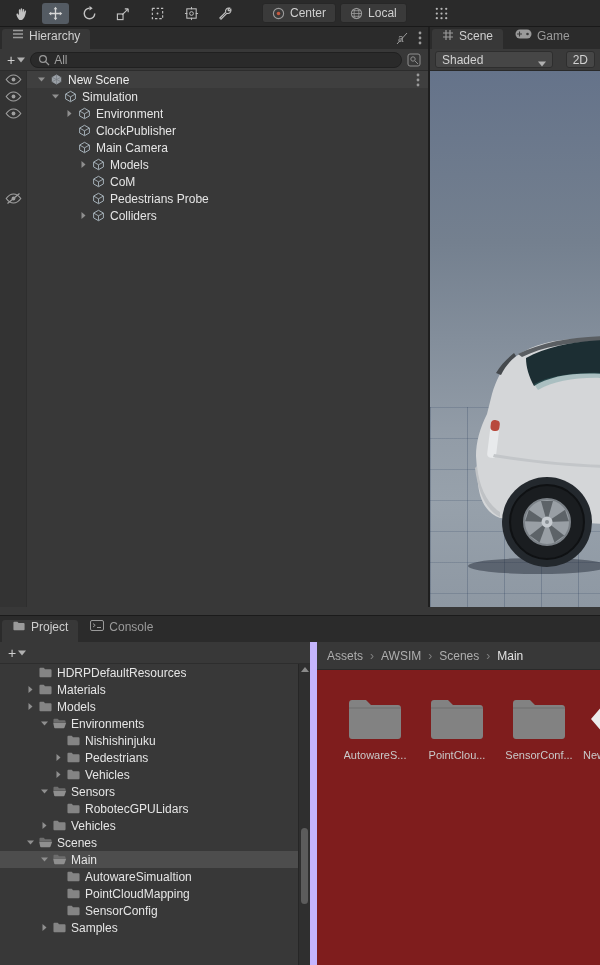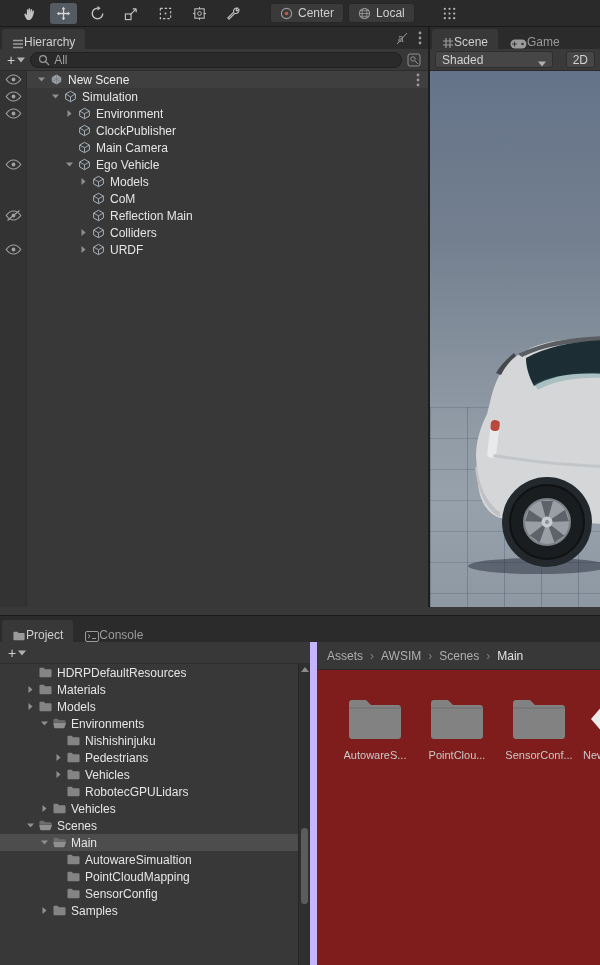--- a/index.html
+++ b/index.html
@@ -3,32 +3,32 @@
 <meta charset="utf-8">
 <style>
 *{box-sizing:border-box;margin:0;padding:0}
 html,body{width:600px;height:965px;overflow:hidden;background:#383838}
 #app{position:absolute;width:600px;height:965px;background:#383838;color:#c2c2c2;
      font-family:"Liberation Sans",sans-serif;font-size:12px;-webkit-font-smoothing:antialiased}
 .icon svg{display:block}
 
 
 #top-toolbar{position:absolute;left:0;top:0;width:600px;height:27px;background:#2a2a2a;
-  border-bottom:1px solid #191919;display:flex;align-items:center;padding:0 16px;gap:7px}
+  border-bottom:1px solid #191919;display:flex;align-items:center;padding:0 8px;gap:7px}
 #tool-buttons{display:flex;gap:7px}
 .tool-btn{width:27px;height:21px;border-radius:3px;display:flex;align-items:center;justify-content:center}
 .tool-btn.selected{background:#545b63}
 .tb-group{display:flex;gap:4px;margin-left:16px}
 .tb-btn{height:20px;background:#3a3a3a;border:1px solid #272727;border-radius:3px;
   display:flex;align-items:center;gap:5px;padding:0 9px;color:#cfcfcf}
 #snap-btn{margin-left:14px}
 
 
 .tabbar{height:22px;background:#2b2b2b;display:flex;align-items:flex-end;position:relative}
-.tab{height:20px;display:flex;align-items:flex-end;padding:0 10px;color:#9a9a9a;
+.tab{height:20px;display:flex;align-items:flex-start;gap:5px;padding:0 10px;color:#9a9a9a;
   border-radius:3px 3px 0 0;margin-left:2px;white-space:nowrap}
 .tab.active{background:#383838;color:#cfcfcf}
 .tabbar-right{position:absolute;right:6px;top:4px;display:flex;gap:9px;align-items:center}
 
 
 #hierarchy{position:absolute;left:0;top:27px;width:430px;height:580px;background:#383838;border-right:2px solid #1e1e1e}
 .h-toolbar{height:22px;background:#383838;border-bottom:1px solid #2c2c2c;display:flex;align-items:center;padding:0 7px;gap:5px}
 .plus-btn{display:flex;align-items:center;gap:2px;color:#cfcfcf;font-size:14px;line-height:1}
 .search-field{flex:1;height:16px;background:#2a2a2a;border:1px solid #202020;border-radius:8px;
   display:flex;align-items:center;padding:0 7px;gap:4px;color:#9f9f9f}
@@ -349,141 +349,95 @@
               <span class="obj-ic">
                 <svg width="13" height="13" viewBox="0 0 16 16">
                   <path d="M8 1.6 14 5v6L8 14.4 2 11V5z" fill="none" stroke="#a8b4bc" stroke-width="1.2"></path>
                   <path d="M2.2 5.1 8 8.4l5.8-3.3M8 8.4V14" fill="none" stroke="#a8b4bc" stroke-width="1.1"></path>
                 </svg>
               </span>
               <span class="tlabel">Main Camera</span>
             </div>
           </div>
           <div class="trow">
+            <span class="gutter-cell"></span>
+            <div class="row-main">
+              <span class="indent" style="width: 50px;"></span>
+              <span class="arrow">
+                <svg width="9" height="9" viewBox="0 0 9 9">
+                  <path d="M2.5 1l4 3.5-4 3.5z" fill="#8f8f8f"></path>
+                </svg>
+              </span>
+              <span class="obj-ic">
+                <svg width="13" height="13" viewBox="0 0 16 16">
+                  <path d="M8 1.6 14 5v6L8 14.4 2 11V5z" fill="none" stroke="#a8b4bc" stroke-width="1.2"></path>
+                  <path d="M2.2 5.1 8 8.4l5.8-3.3M8 8.4V14" fill="none" stroke="#a8b4bc" stroke-width="1.1"></path>
+                </svg>
+              </span>
+              <span class="tlabel">Models</span>
+            </div>
+          </div>
+          <div class="trow">
+            <span class="gutter-cell"></span>
+            <div class="row-main">
+              <span class="indent" style="width: 50px;"></span>
+              <span class="arrow none">
+                <svg width="9" height="9" viewBox="0 0 9 9">
+                  <path d="M2.5 1l4 3.5-4 3.5z" fill="#8f8f8f"></path>
+                </svg>
+              </span>
+              <span class="obj-ic">
+                <svg width="13" height="13" viewBox="0 0 16 16">
+                  <path d="M8 1.6 14 5v6L8 14.4 2 11V5z" fill="none" stroke="#a8b4bc" stroke-width="1.2"></path>
+                  <path d="M2.2 5.1 8 8.4l5.8-3.3M8 8.4V14" fill="none" stroke="#a8b4bc" stroke-width="1.1"></path>
+                </svg>
+              </span>
+              <span class="tlabel">CoM</span>
+            </div>
+          </div>
+          <div class="trow">
             <span class="gutter-cell">
               <svg width="17" height="11" viewBox="0 0 17 11">
                 <path d="M1.2 5.5C3.4 2.4 5.9 1 8.5 1s5.1 1.4 7.3 4.5C13.6 8.6 11.1 10 8.5 10S3.4 8.6 1.2 5.5z" fill="none" stroke="#a0a0a0" stroke-width="1.1"></path>
                 <circle cx="8.5" cy="5.5" r="1.9" fill="#a0a0a0"></circle>
+                <line x1="2.5" y1="10.5" x2="14.5" y2=".5" stroke="#a0a0a0" stroke-width="1.2"></line>
               </svg>
             </span>
             <div class="row-main">
-              <span class="indent" style="width: 36px;"></span>
-              <span class="arrow open">
+              <span class="indent" style="width: 50px;"></span>
+              <span class="arrow none">
                 <svg width="9" height="9" viewBox="0 0 9 9">
                   <path d="M2.5 1l4 3.5-4 3.5z" fill="#8f8f8f"></path>
                 </svg>
               </span>
               <span class="obj-ic">
                 <svg width="13" height="13" viewBox="0 0 16 16">
                   <path d="M8 1.6 14 5v6L8 14.4 2 11V5z" fill="none" stroke="#a8b4bc" stroke-width="1.2"></path>
                   <path d="M2.2 5.1 8 8.4l5.8-3.3M8 8.4V14" fill="none" stroke="#a8b4bc" stroke-width="1.1"></path>
                 </svg>
               </span>
-              <span class="tlabel">Ego Vehicle</span>
+              <span class="tlabel">Pedestrians Probe</span>
             </div>
           </div>
           <div class="trow">
             <span class="gutter-cell"></span>
             <div class="row-main">
               <span class="indent" style="width: 50px;"></span>
               <span class="arrow">
                 <svg width="9" height="9" viewBox="0 0 9 9">
                   <path d="M2.5 1l4 3.5-4 3.5z" fill="#8f8f8f"></path>
                 </svg>
               </span>
               <span class="obj-ic">
                 <svg width="13" height="13" viewBox="0 0 16 16">
                   <path d="M8 1.6 14 5v6L8 14.4 2 11V5z" fill="none" stroke="#a8b4bc" stroke-width="1.2"></path>
                   <path d="M2.2 5.1 8 8.4l5.8-3.3M8 8.4V14" fill="none" stroke="#a8b4bc" stroke-width="1.1"></path>
                 </svg>
               </span>
-              <span class="tlabel">Models</span>
-            </div>
-          </div>
-          <div class="trow">
-            <span class="gutter-cell"></span>
-            <div class="row-main">
-              <span class="indent" style="width: 50px;"></span>
-              <span class="arrow none">
-                <svg width="9" height="9" viewBox="0 0 9 9">
-                  <path d="M2.5 1l4 3.5-4 3.5z" fill="#8f8f8f"></path>
-                </svg>
-              </span>
-              <span class="obj-ic">
-                <svg width="13" height="13" viewBox="0 0 16 16">
-                  <path d="M8 1.6 14 5v6L8 14.4 2 11V5z" fill="none" stroke="#a8b4bc" stroke-width="1.2"></path>
-                  <path d="M2.2 5.1 8 8.4l5.8-3.3M8 8.4V14" fill="none" stroke="#a8b4bc" stroke-width="1.1"></path>
-                </svg>
-              </span>
-              <span class="tlabel">CoM</span>
-            </div>
-          </div>
-          <div class="trow">
-            <span class="gutter-cell">
-              <svg width="17" height="11" viewBox="0 0 17 11">
-                <path d="M1.2 5.5C3.4 2.4 5.9 1 8.5 1s5.1 1.4 7.3 4.5C13.6 8.6 11.1 10 8.5 10S3.4 8.6 1.2 5.5z" fill="none" stroke="#a0a0a0" stroke-width="1.1"></path>
-                <circle cx="8.5" cy="5.5" r="1.9" fill="#a0a0a0"></circle>
-                <line x1="2.5" y1="10.5" x2="14.5" y2=".5" stroke="#a0a0a0" stroke-width="1.2"></line>
-              </svg>
-            </span>
-            <div class="row-main">
-              <span class="indent" style="width: 50px;"></span>
-              <span class="arrow none">
-                <svg width="9" height="9" viewBox="0 0 9 9">
-                  <path d="M2.5 1l4 3.5-4 3.5z" fill="#8f8f8f"></path>
-                </svg>
-              </span>
-              <span class="obj-ic">
-                <svg width="13" height="13" viewBox="0 0 16 16">
-                  <path d="M8 1.6 14 5v6L8 14.4 2 11V5z" fill="none" stroke="#a8b4bc" stroke-width="1.2"></path>
-                  <path d="M2.2 5.1 8 8.4l5.8-3.3M8 8.4V14" fill="none" stroke="#a8b4bc" stroke-width="1.1"></path>
-                </svg>
-              </span>
-              <span class="tlabel">Reflection Main</span>
-            </div>
-          </div>
-          <div class="trow">
-            <span class="gutter-cell"></span>
-            <div class="row-main">
-              <span class="indent" style="width: 50px;"></span>
-              <span class="arrow">
-                <svg width="9" height="9" viewBox="0 0 9 9">
-                  <path d="M2.5 1l4 3.5-4 3.5z" fill="#8f8f8f"></path>
-                </svg>
-              </span>
-              <span class="obj-ic">
-                <svg width="13" height="13" viewBox="0 0 16 16">
-                  <path d="M8 1.6 14 5v6L8 14.4 2 11V5z" fill="none" stroke="#a8b4bc" stroke-width="1.2"></path>
-                  <path d="M2.2 5.1 8 8.4l5.8-3.3M8 8.4V14" fill="none" stroke="#a8b4bc" stroke-width="1.1"></path>
-                </svg>
-              </span>
               <span class="tlabel">Colliders</span>
-            </div>
-          </div>
-          <div class="trow">
-            <span class="gutter-cell">
-              <svg width="17" height="11" viewBox="0 0 17 11">
-                <path d="M1.2 5.5C3.4 2.4 5.9 1 8.5 1s5.1 1.4 7.3 4.5C13.6 8.6 11.1 10 8.5 10S3.4 8.6 1.2 5.5z" fill="none" stroke="#a0a0a0" stroke-width="1.1"></path>
-                <circle cx="8.5" cy="5.5" r="1.9" fill="#a0a0a0"></circle>
-              </svg>
-            </span>
-            <div class="row-main">
-              <span class="indent" style="width: 50px;"></span>
-              <span class="arrow">
-                <svg width="9" height="9" viewBox="0 0 9 9">
-                  <path d="M2.5 1l4 3.5-4 3.5z" fill="#8f8f8f"></path>
-                </svg>
-              </span>
-              <span class="obj-ic">
-                <svg width="13" height="13" viewBox="0 0 16 16">
-                  <path d="M8 1.6 14 5v6L8 14.4 2 11V5z" fill="none" stroke="#a8b4bc" stroke-width="1.2"></path>
-                  <path d="M2.2 5.1 8 8.4l5.8-3.3M8 8.4V14" fill="none" stroke="#a8b4bc" stroke-width="1.1"></path>
-                </svg>
-              </span>
-              <span class="tlabel">URDF</span>
             </div>
           </div>
         </div>
     </div>
   </div>
 
   <div id="scene">
     <div class="tabbar">
       <div class="tab active">
         <span class="icon">
@@ -675,20 +629,35 @@
               </svg>
             </span>
             <span class="obj-ic">
               <svg width="15" height="13" viewBox="0 0 16 14">
                 <path d="M1.5 3c0-.6.4-1 1-1h3.6l1.4 1.6h6c.6 0 1 .4 1 1V11c0 .6-.4 1-1 1h-11c-.6 0-1-.4-1-1z" fill="#848484"></path>
               </svg>
             </span>
             <span class="tlabel">Vehicles</span>
           </div>
           <div class="ptrow">
+            <span class="indent" style="width: 38px;"></span>
+            <span class="arrow open">
+              <svg width="9" height="9" viewBox="0 0 9 9">
+                <path d="M2.5 1l4 3.5-4 3.5z" fill="#8f8f8f"></path>
+              </svg>
+            </span>
+            <span class="obj-ic">
+              <svg width="15" height="13" viewBox="0 0 16 14">
+                <path d="M1.5 3c0-.6.4-1 1-1h3.6l1.4 1.6h6c.6 0 1 .4 1 1V6h-13z" fill="#6d6d6d"></path>
+                <path d="M1.2 6.2h14l-1.8 5.2c-.15.4-.5.6-.95.6H3.2c-.45 0-.8-.2-.95-.6z" fill="#8f8f8f"></path>
+              </svg>
+            </span>
+            <span class="tlabel">Sensors</span>
+          </div>
+          <div class="ptrow">
             <span class="indent" style="width: 52px;"></span>
             <span class="arrow none">
               <svg width="9" height="9" viewBox="0 0 9 9">
                 <path d="M2.5 1l4 3.5-4 3.5z" fill="#8f8f8f"></path>
               </svg>
             </span>
             <span class="obj-ic">
               <svg width="15" height="13" viewBox="0 0 16 14">
                 <path d="M1.5 3c0-.6.4-1 1-1h3.6l1.4 1.6h6c.6 0 1 .4 1 1V11c0 .6-.4 1-1 1h-11c-.6 0-1-.4-1-1z" fill="#848484"></path>
               </svg>

